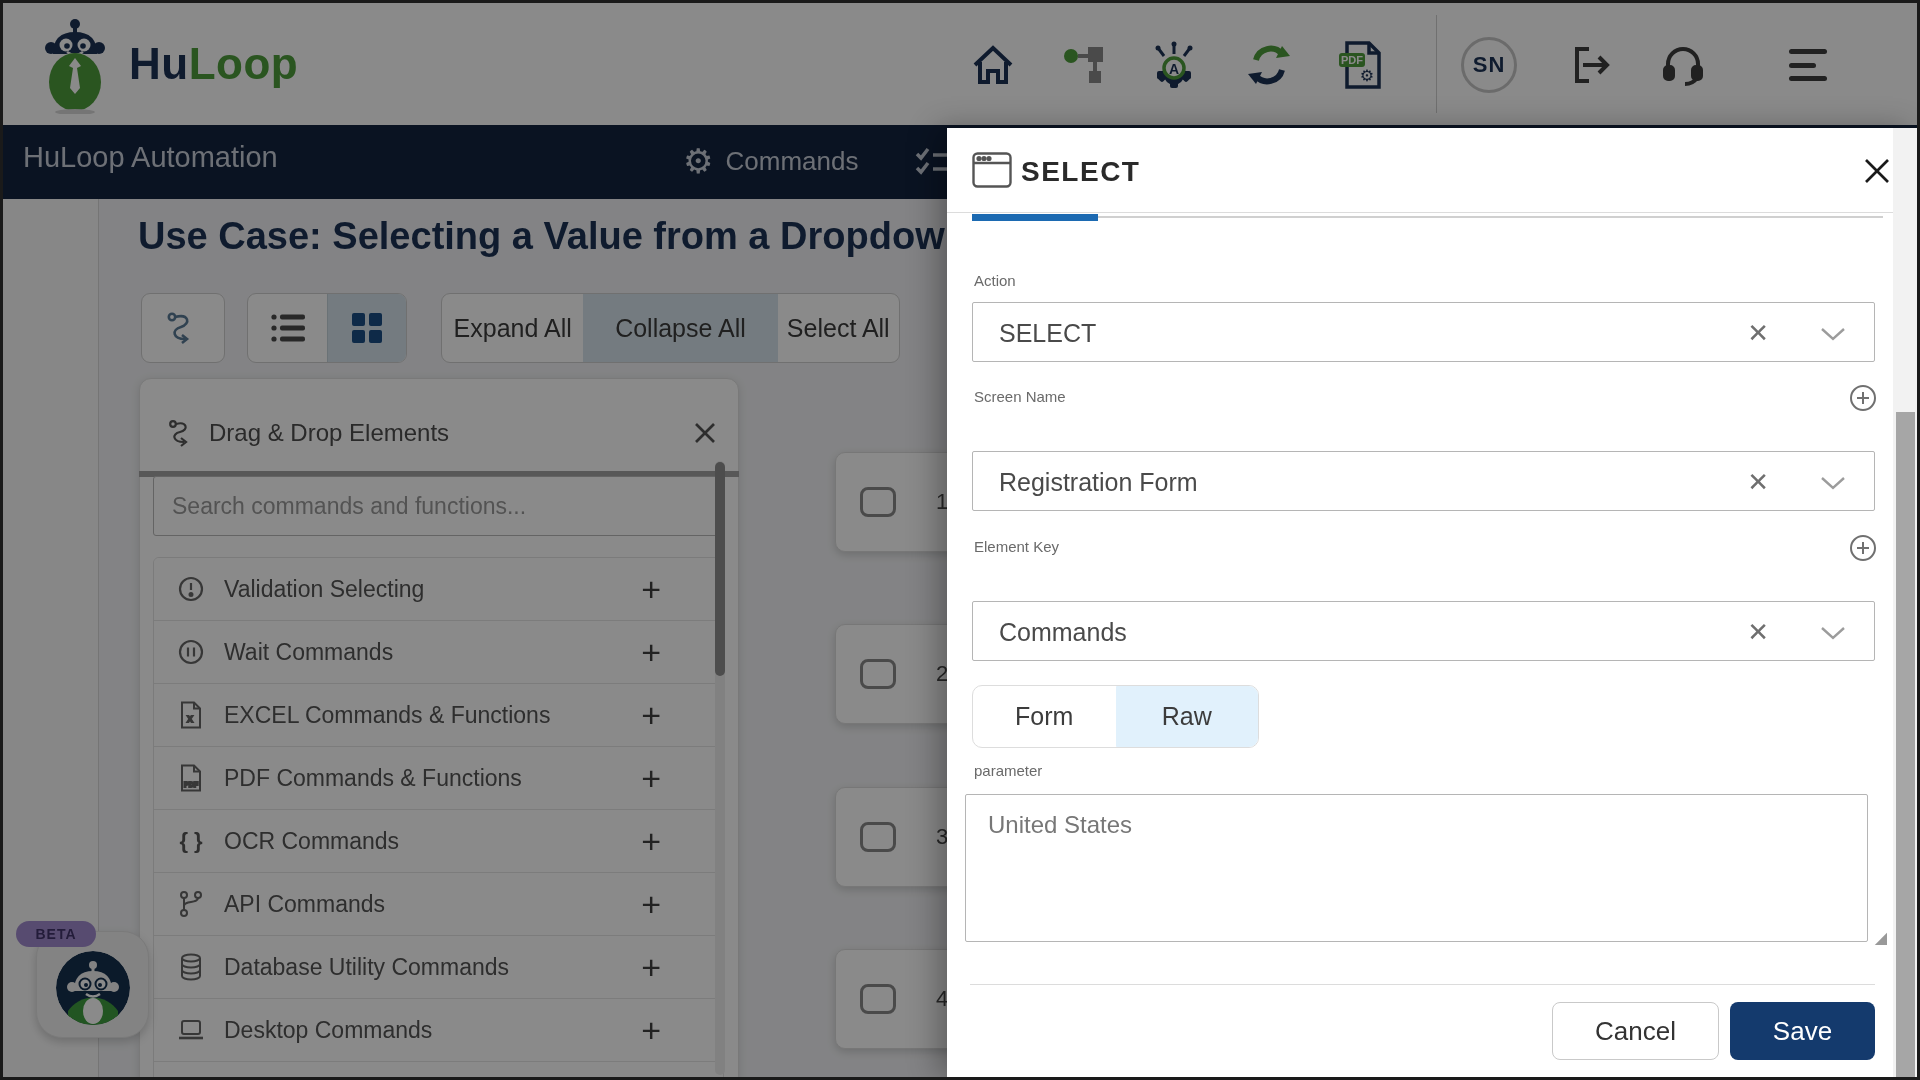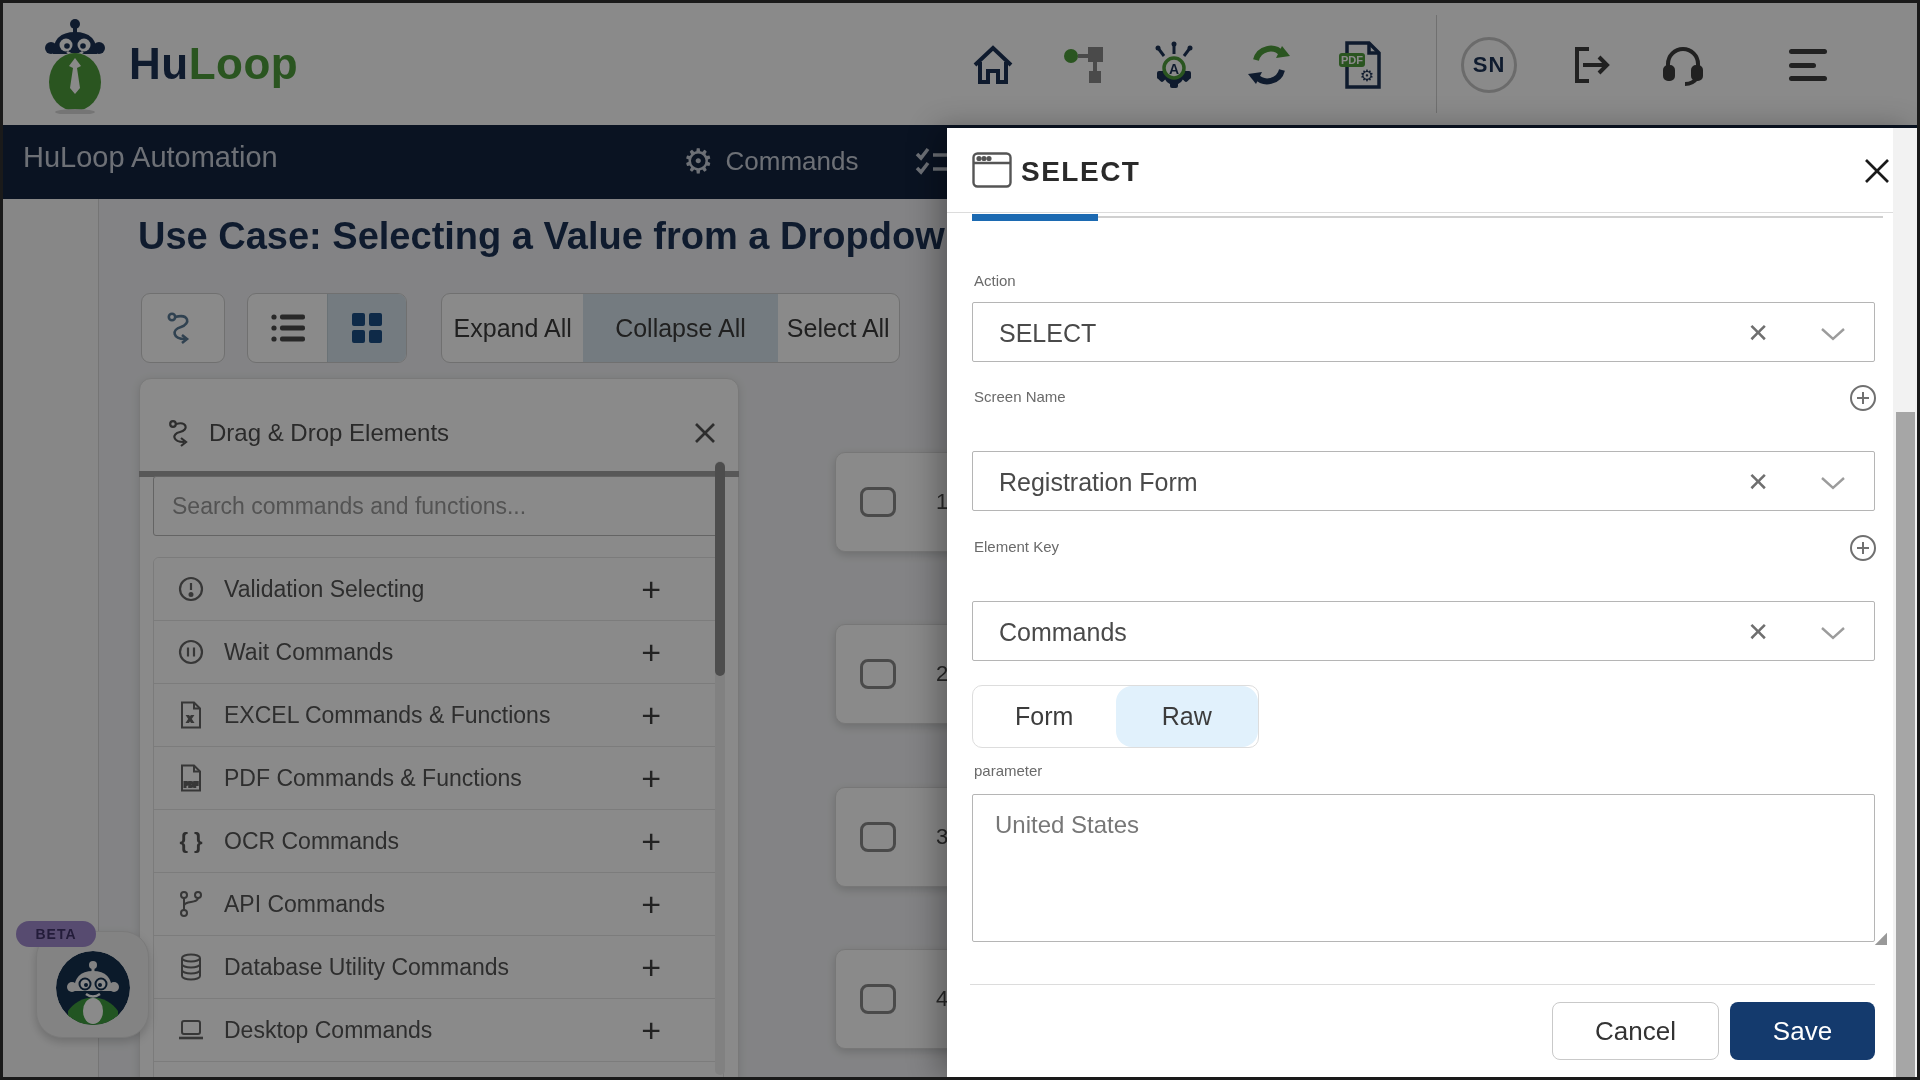--- a/index.html
+++ b/index.html
@@ -76,22 +76,22 @@
   .tab-blue { left:25px; top:86px; width:126px; height:7px; background:#1c6ab2; }
   .tab-track { left:151px; top:88px; width:785px; height:2px; background:#d0d0d0; }
   .flabel { left:27px; font-size:15px; color:#6a6a6a; }
   .fselect { left:25px; width:903px; height:60px; border:1px solid #b5b5b5; border-radius:2px; background:#fff; cursor:pointer; }
   .fselect .val { position:absolute; left:26px; top:16px; font-size:25px; color:#4a4a4a; }
   .fclear { position:absolute; right:105px; top:17px; font-size:26px; color:#6f6f6f; cursor:pointer; line-height:1; }
   .fchev { position:absolute; right:28px; top:24px; cursor:pointer; }
   .plusbtn { left:902px; width:28px; height:28px; cursor:pointer; }
   .toggle { left:25px; top:557px; width:287px; height:63px; border:1px solid #ddd; border-radius:10px; background:#fff; display:flex; overflow:hidden; }
   .toggle > div { flex:1; display:flex; align-items:center; justify-content:center; font-size:25px; color:#3c3c3c; cursor:pointer; }
-  .tog-sel { background:#e1f1fc; color:#1e6bb0; border-radius:16px; }
-  .ptext { left:25px; top:666px; width:903px; height:148px; border:1px solid #b5b5b5; border-radius:2px; background:#fff; padding:16px 22px; font-size:24px; color:#777; font-family:"Liberation Sans", sans-serif; resize:none; }
+  .tog-sel { background:#e1f1fc; color:#1e6bb0; border-radius:1px; }
+  .ptext { left:18px; top:666px; width:903px; height:148px; border:1px solid #b5b5b5; border-radius:2px; background:#fff; padding:16px 22px; font-size:24px; color:#777; font-family:"Liberation Sans", sans-serif; resize:none; }
   .m-div { left:23px; top:856px; width:905px; height:1px; background:#dcdcdc; }
   .mbtn { top:874px; height:58px; border-radius:8px; display:flex; align-items:center; justify-content:center; font-size:26px; cursor:pointer; }
   .btn-cancel { left:605px; width:167px; background:#fff; border:1px solid #c9c9c9; color:#333; }
   .btn-save { left:783px; width:145px; background:#143a6d; color:#fff; }
   .mscroll-track { right:0; top:0; width:24px; bottom:0; background:#f2f2f2; }
   .mscroll-thumb { right:2px; top:284px; width:19px; bottom:0; background:#a6a6a6; cursor:grab; }
   .resize-grip { position:absolute; right:30px; top:800px; color:#999; font-size:16px; }
 </style>
 </head>
 <body>

